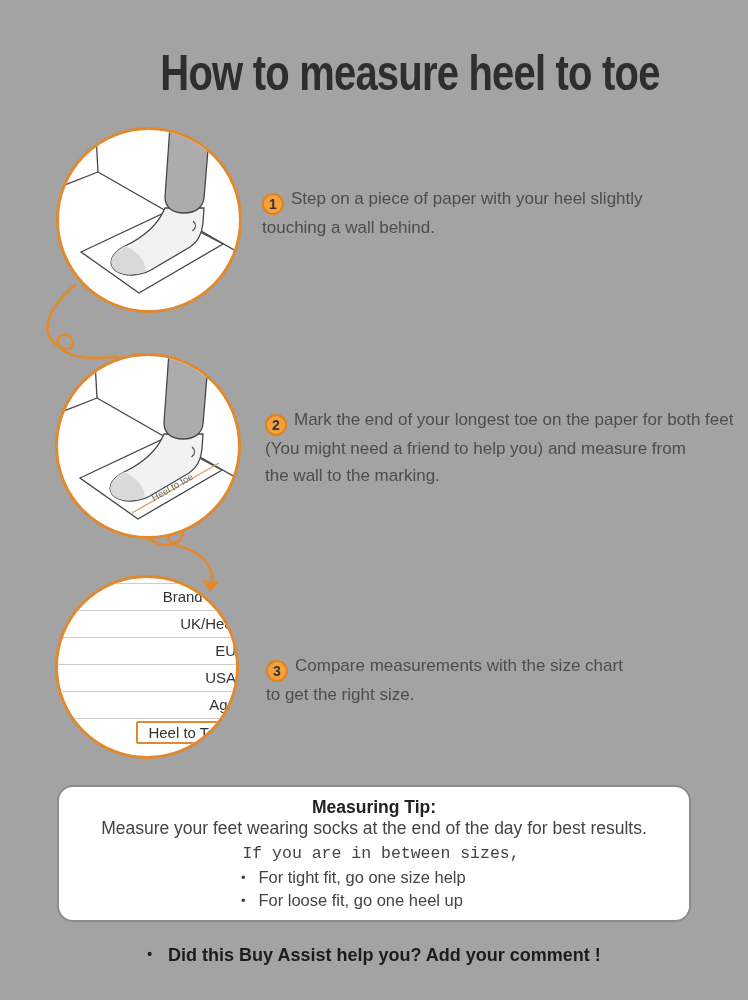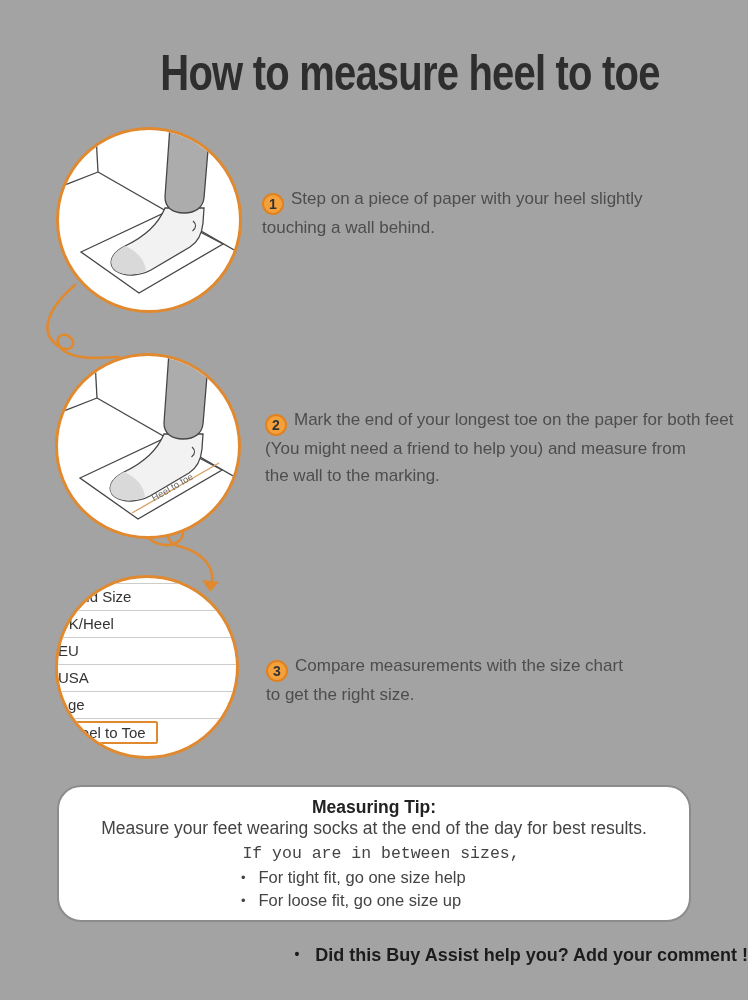--- a/index.html
+++ b/index.html
@@ -10,46 +10,46 @@
          transform-origin:center top;white-space:nowrap;font-size:50px;font-weight:bold;
          color:#2e2e2e;letter-spacing:-1px;}
   
   .circle{position:absolute;border:3px solid #E0892F;border-radius:50%;background:#fff;overflow:hidden;}
   .c1{left:56px;top:127px;width:180px;height:180px;}
   .c2{left:55px;top:353px;width:180px;height:180px;}
   .c3{left:55px;top:575px;width:178px;height:178px;}
   .circle svg{display:block;}
   
   .chart-rows{position:absolute;left:0;right:0;top:5px;}
-  .chart-row{height:26px;line-height:26px;text-align:left;font-size:15px;color:#333;
+  .chart-row{height:26px;line-height:26px;text-align:right;font-size:15px;color:#333;
              border-top:1px solid #ccc;}
   .hl-box{display:inline-block;border:2px solid #E0892F;border-radius:2px;padding:0 10px;
           height:19px;line-height:19px;margin-top:2px;font-size:15px;color:#333;}
   
   .connector{position:absolute;pointer-events:none;}
   
   .step{position:absolute;font-size:17px;line-height:26.5px;color:#4d4d4d;}
   .s1{left:262px;top:186px;width:480px;}
   .s2{left:265px;top:407px;width:480px;}
   .s3{left:266px;top:644px;width:470px;margin-top:9px;}
   .badge{display:inline-flex;align-items:center;justify-content:center;width:22px;height:22px;
          border-radius:50%;background:#F4A13C;border:2px solid #E0821F;box-sizing:border-box;
          color:#333;font-size:14px;font-weight:bold;margin-right:7px;vertical-align:-5px;}
   .stext{white-space:pre-line;}
   
   .tipbox{position:absolute;left:57px;top:785px;width:634px;height:137px;box-sizing:border-box;
-          border:2px solid #8c8c8c;border-radius:24px;background:#fff;text-align:center;}
+          border:2px solid #8c8c8c;border-radius:16px;background:#fff;text-align:center;}
   .tip-title{margin-top:10px;font-size:17.5px;font-weight:bold;color:#222;}
   .tip-line{font-size:17.5px;color:#444;}
   .tip-sub{margin:4px auto 0;width:fit-content;text-align:left;font-size:16.5px;color:#444;
            line-height:22.5px;}
   .tip-sub .lead{margin-left:14px;font-family:Liberation Mono, monospace;}
   .tip-bullet .dot{display:inline-block;width:30px;text-align:center;font-size:13px;vertical-align:1px;}
   
-  .footer{position:absolute;left:0;right:0;top:945px;text-align:right;font-size:18px;
+  .footer{position:absolute;left:0;right:0;top:945px;text-align:center;font-size:18px;
           font-weight:bold;color:#1c1c1c;}
   .footer .dot{font-size:14px;margin-right:16px;vertical-align:2px;}
 </style>
 </head>
 <body>
 
 <div class="page">
 
   <div class="title">How to measure heel to toe</div>
 
@@ -114,21 +114,21 @@
     <span class="badge">3</span><span class="stext">Compare measurements with the size chart
 to get the right size.</span>
   </div>
 
   <div class="tipbox">
     <div class="tip-title">Measuring Tip:</div>
     <div class="tip-line">Measure your feet wearing socks at the end of the day for best results.</div>
     <div class="tip-sub">
       <div class="lead">If you are in between sizes,</div>
       <div class="tip-bullet"><span class="dot">•</span><span>For tight fit, go one size help</span></div>
-      <div class="tip-bullet"><span class="dot">•</span><span>For loose fit, go one size up</span></div>
+      <div class="tip-bullet"><span class="dot">•</span><span>For loose fit, go one heel up</span></div>
     </div>
   </div>
 
   <div class="footer">
     <span class="dot">•</span><span>Did this Buy Assist help you? Add your comment !</span>
   </div>
 
 </div>
 
 </body></html>

